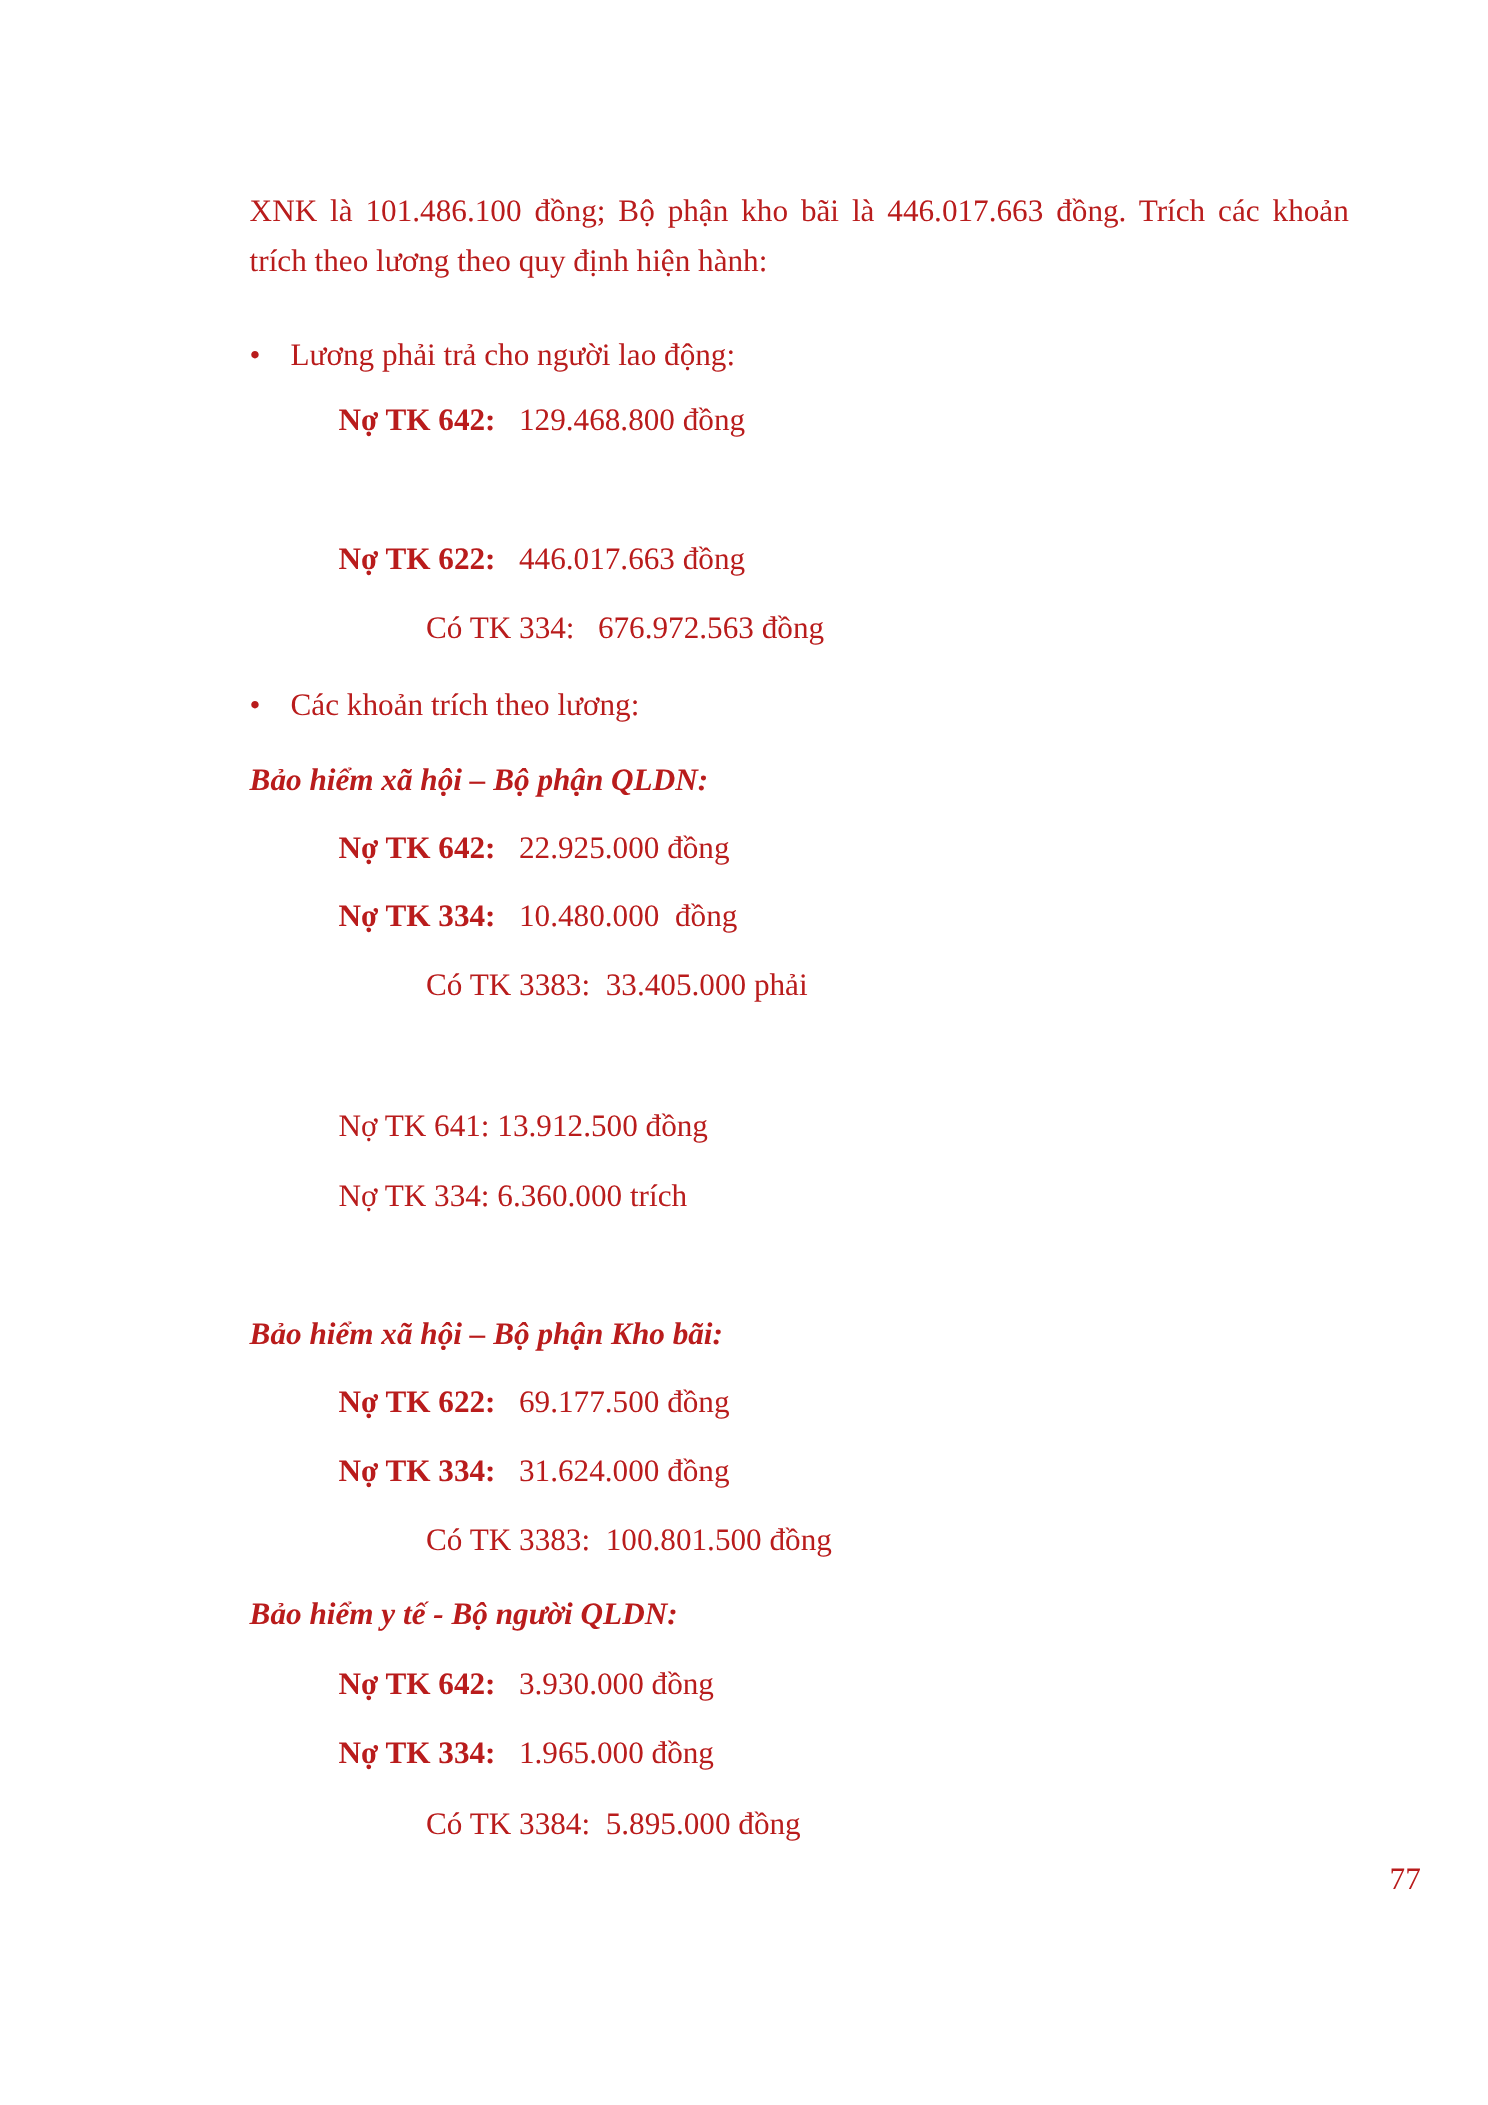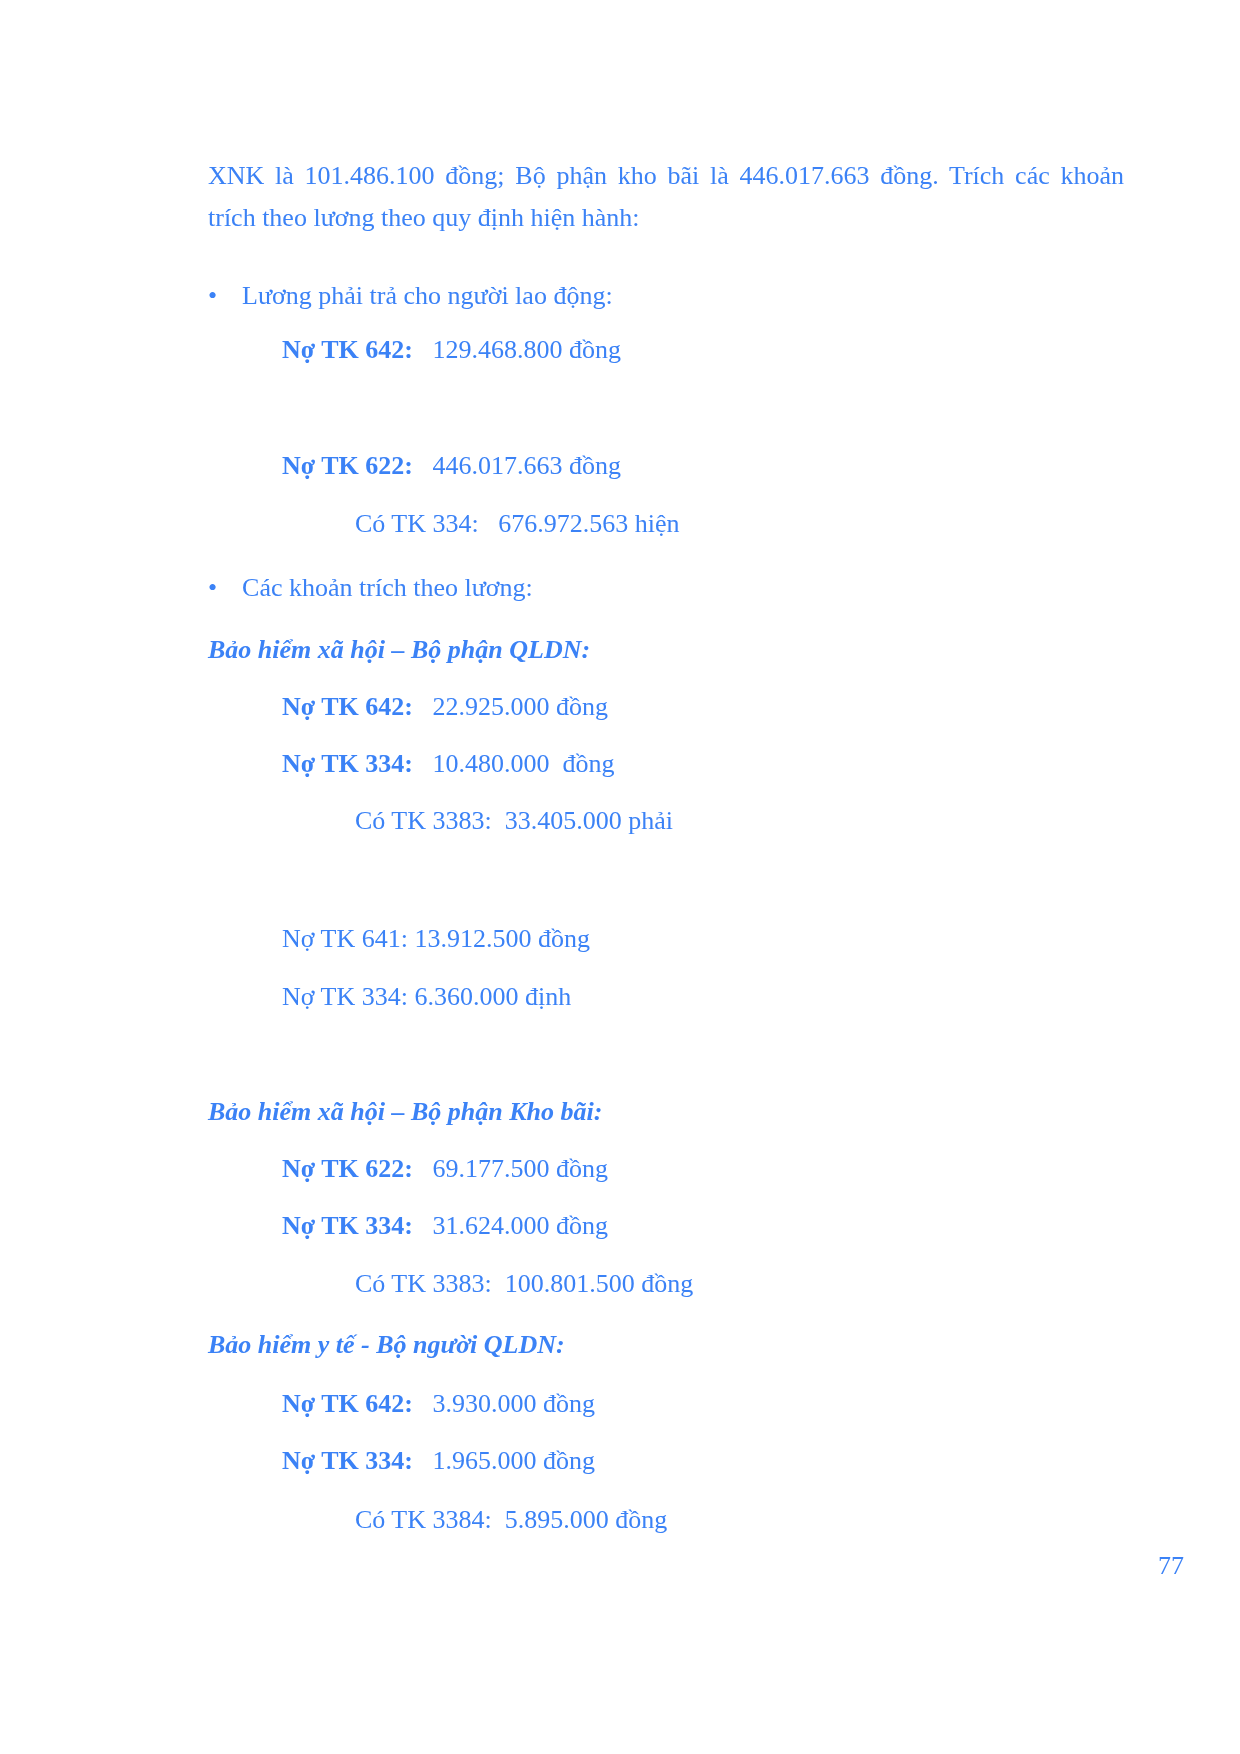--- a/index.html
+++ b/index.html
@@ -2,21 +2,21 @@
 <html><head>
 <meta charset="utf-8">
 <style>
   html,body { margin:0; padding:0; background:#e8e8e8; }
   .page {
     position:relative;
     width:1240px; height:1754px;
     margin:0 auto;
     background:#ffffff;
     font-family:"Liberation Serif","DejaVu Serif",serif;
-    color:#3b82f6;
+    color:#b91c1c;
     overflow:hidden;
   }
   .ln {
     position:absolute;
     white-space:pre;
     font-size:26px;
     line-height:32px;
   }
   .para1 { left:208px; width:916px; text-align:justify; text-align-last:justify; white-space:normal; }
   .para2 { left:208px; }
@@ -34,31 +34,31 @@
 
 <div class="page">
 
   <div class="ln para1" style="top:160px">XNK là 101.486.100 đồng; Bộ phận kho bãi là 446.017.663 đồng. Trích các khoản</div>
   <div class="ln para2" style="top:202px">trích theo lương theo quy định hiện hành:</div>
 
   <div class="ln bl" style="top:280px"><span class="marker">•</span><span class="txt">Lương phải trả cho người lao động:</span></div>
 
   <div class="ln no" style="top:334px"><span class="b">Nợ TK 642:</span><span>   129.468.800 đồng</span></div>
   <div class="ln no" style="top:450px"><span class="b">Nợ TK 622:</span><span>   446.017.663 đồng</span></div>
-  <div class="ln co" style="top:508px"><span>Có TK 334:</span><span>   676.972.563 hiện</span></div>
+  <div class="ln co" style="top:508px"><span>Có TK 334:</span><span>   676.972.563 đồng</span></div>
 
   <div class="ln bl" style="top:572px"><span class="marker">•</span><span class="txt">Các khoản trích theo lương:</span></div>
 
   <div class="ln h" style="top:634px">Bảo hiểm xã hội – Bộ phận QLDN:</div>
   <div class="ln no" style="top:691px"><span class="b">Nợ TK 642:</span><span>   22.925.000 đồng</span></div>
   <div class="ln no" style="top:748px"><span class="b">Nợ TK 334:</span><span>   10.480.000  đồng</span></div>
   <div class="ln co" style="top:805px"><span>Có TK 3383:</span><span>  33.405.000 phải</span></div>
 
   <div class="ln no" style="top:923px"><span>Nợ TK 641:</span><span> 13.912.500 đồng</span></div>
-  <div class="ln no" style="top:981px"><span>Nợ TK 334:</span><span> 6.360.000 định</span></div>
+  <div class="ln no" style="top:981px"><span>Nợ TK 334:</span><span> 6.360.000 trích</span></div>
 
   <div class="ln h" style="top:1096px">Bảo hiểm xã hội – Bộ phận Kho bãi:</div>
   <div class="ln no" style="top:1153px"><span class="b">Nợ TK 622:</span><span>   69.177.500 đồng</span></div>
   <div class="ln no" style="top:1210px"><span class="b">Nợ TK 334:</span><span>   31.624.000 đồng</span></div>
   <div class="ln co" style="top:1268px"><span>Có TK 3383:</span><span>  100.801.500 đồng</span></div>
 
   <div class="ln h" style="top:1329px">Bảo hiểm y tế - Bộ người QLDN:</div>
   <div class="ln no" style="top:1388px"><span class="b">Nợ TK 642:</span><span>   3.930.000 đồng</span></div>
   <div class="ln no" style="top:1445px"><span class="b">Nợ TK 334:</span><span>   1.965.000 đồng</span></div>
   <div class="ln co" style="top:1504px"><span>Có TK 3384:</span><span>  5.895.000 đồng</span></div>

